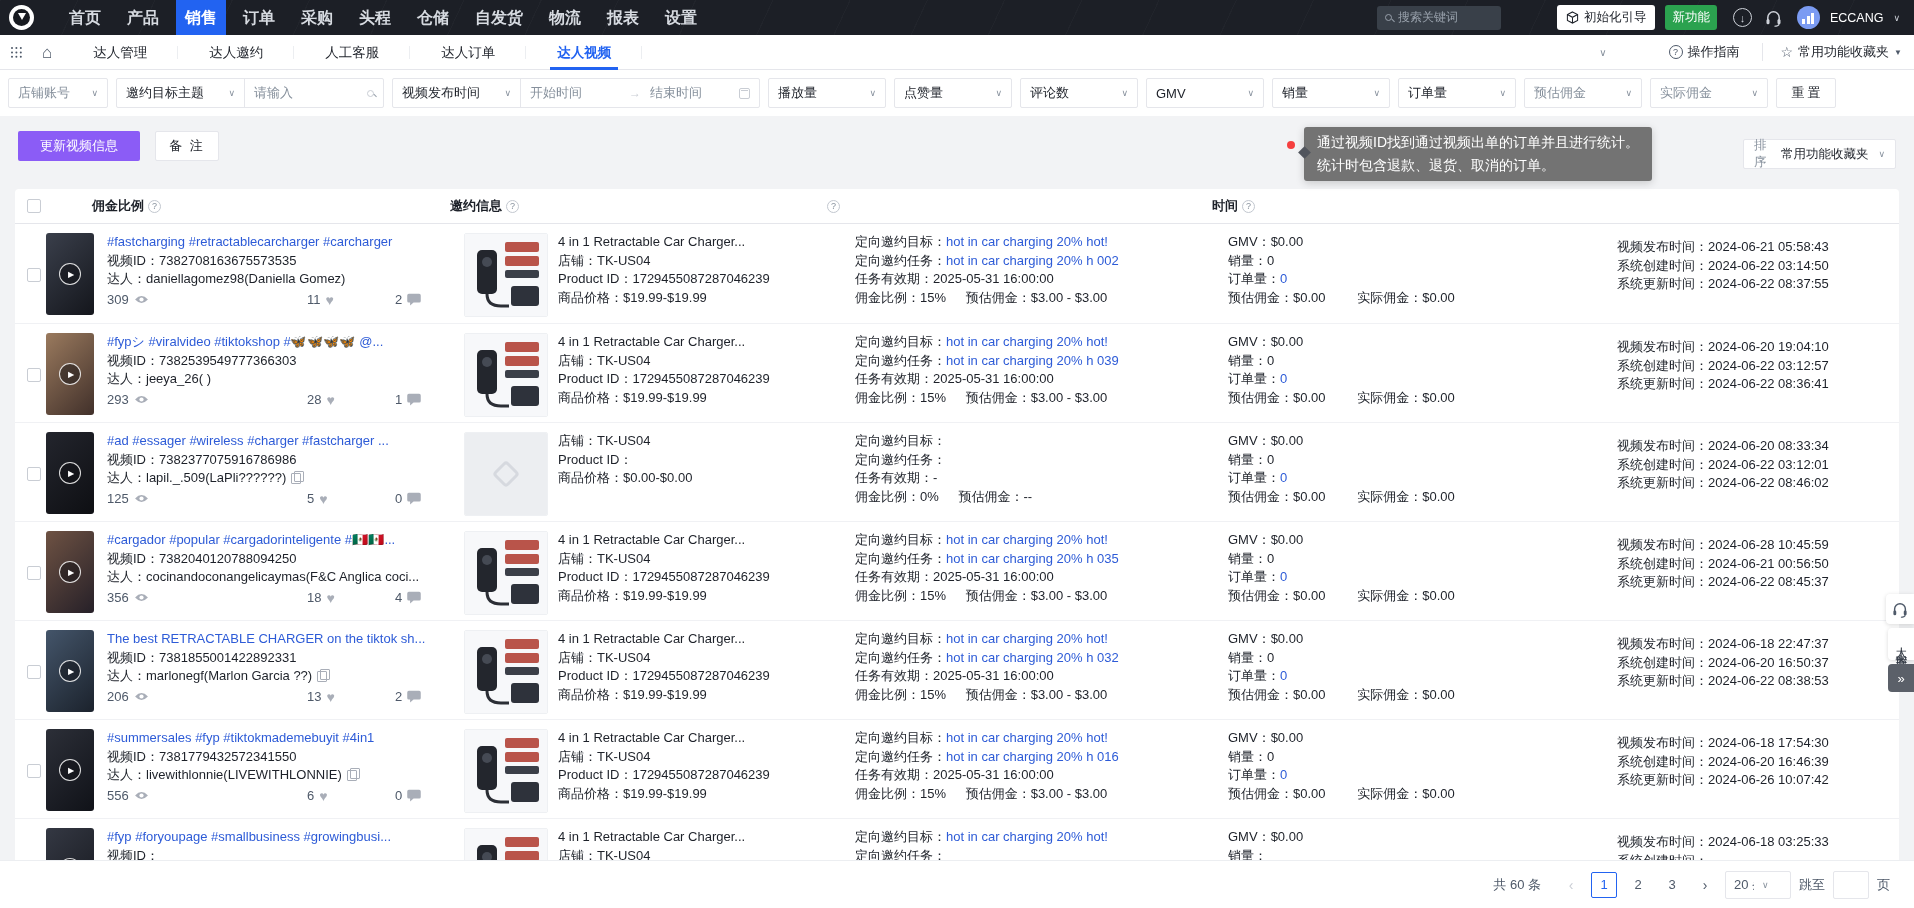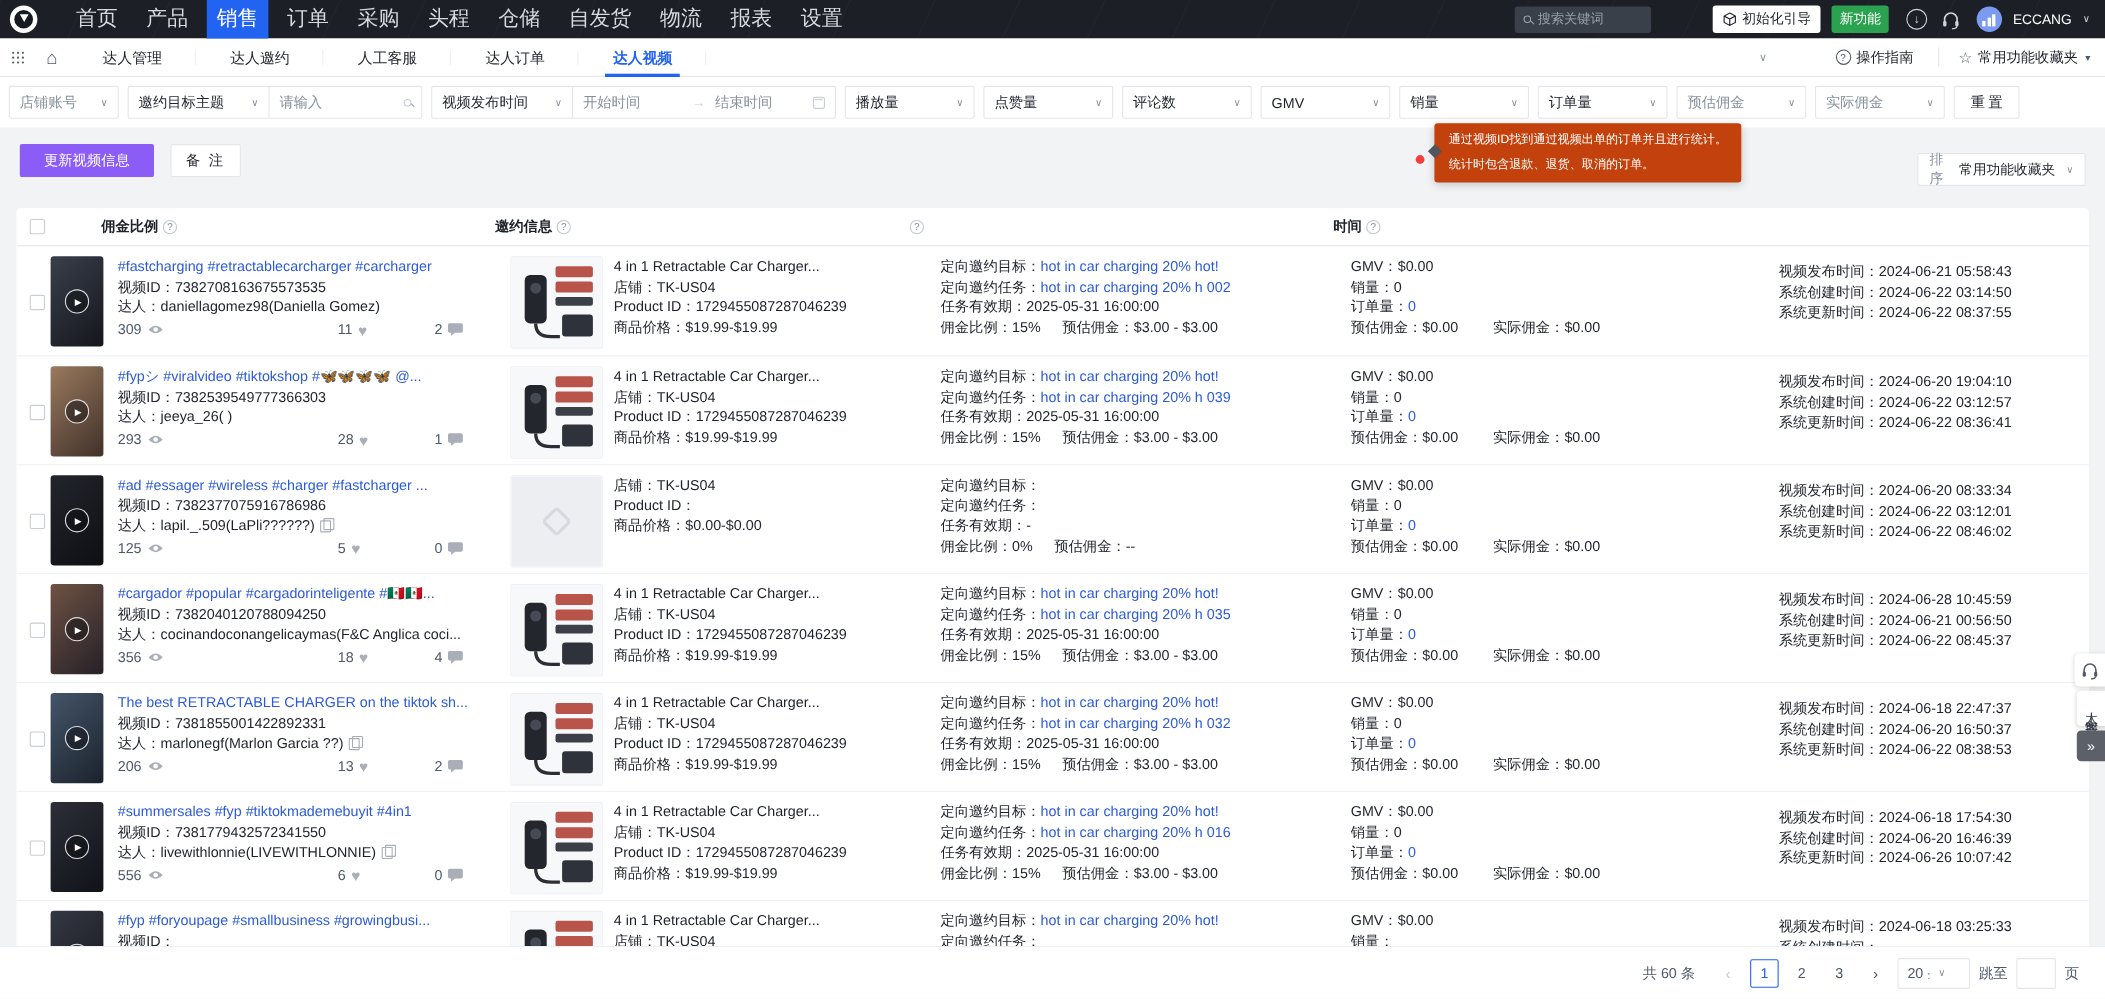--- a/index.html
+++ b/index.html
@@ -11,21 +11,21 @@
   
   .topnav { height:35px; background:#1c1f26;
     background-image: repeating-linear-gradient(115deg, rgba(255,255,255,.025) 0 1px, transparent 1px 70px);
     display:flex; align-items:center; color:#dfe2e8; }
   .logo { width:25px; height:25px; margin-left:9px; border-radius:50%; background:#fff;
     display:flex; align-items:center; justify-content:center; flex:0 0 25px; }
   .logo i { width:17px; height:17px; border-radius:50%; background:#171a20; display:block; position:relative; }
   .logo i::after { content:""; position:absolute; left:5px; top:4px; border-left:4px solid transparent;
     border-right:4px solid transparent; border-top:7px solid #fff; }
   .topnav-menu { display:flex; align-items:center; margin-left:22px; height:35px; }
-  .topnav-item { padding:0 9px; margin:0 4px; height:35px; line-height:35px; font-size:19px; color:#d6dae0; cursor:pointer; }
+  .topnav-item { padding:0 9px; margin:0 4px; height:35px; line-height:35px; font-size:16px; color:#d6dae0; cursor:pointer;font-weight:bold; }
   .topnav-item.active { background:#2263f1; color:#fff; }
   .topnav-right { margin-left:auto; display:flex; align-items:center; gap:10px; padding-right:14px; }
   .searchbox { width:124px; height:24px; background:#394049; border-radius:3px; display:flex; align-items:center;
     padding:0 8px; gap:6px; color:#98a0ab; font-size:12px; }
   .mag { width:7px; height:7px; border:1.4px solid #98a0ab; border-radius:50%; position:relative; flex:0 0 auto; }
   .mag::after { content:""; position:absolute; width:4px; height:1.4px; background:#98a0ab; transform:rotate(45deg); right:-4px; bottom:-1px; }
   .init-btn { height:25px; background:#fff; color:#1d2129; border-radius:3px; display:flex; align-items:center;
     gap:5px; padding:0 9px; font-size:12.5px; margin-left:46px; }
   .newfeat { height:25px; background:#2ba24f; color:#fff; border-radius:3px; display:flex; align-items:center; padding:0 7px; font-size:12.5px; }
   .circ-icon { width:19px; height:19px; border:1.4px solid #cfd3da; border-radius:50%; color:#cfd3da;
@@ -76,21 +76,21 @@
   .cal::before { content:""; position:absolute; top:1.5px; left:1px; right:1px; height:1.3px; background:#c9cdd4; }
   .reset { width:60px; height:30px; background:#fff; border:1px solid #e5e6eb; border-radius:2px; font-size:13px;
     color:#1d2129; letter-spacing:3px; padding-left:3px; cursor:pointer; font-family:inherit; }
   
   .actionbar { position:absolute; top:131px; left:18px; display:flex; gap:15px; }
   .btn-primary { min-width:122px; height:30px; background:#8b5cf6; color:#fff; border:none; border-radius:2px;
     font-size:13px; padding:0 14px; cursor:pointer; font-family:inherit; }
   .btn-plain { min-width:64px; height:30px; background:#fff; color:#1d2129; border:1px solid #e5e6eb; border-radius:2px;
     font-size:13px; padding:0 12px; cursor:pointer; font-family:inherit; letter-spacing:2px; }
   .red-dot { position:absolute; top:141px; left:1287px; width:8px; height:8px; border-radius:50%; background:#f53f3f; z-index:51; }
-  .tooltip { position:absolute; top:112px; left:1304px; background:#c2410c; color:#fff; font-size:11px;
+  .tooltip { position:absolute; top:127px; left:1304px; background:#737373; color:#fff; font-size:14px;
     line-height:23px; padding:4px 13px; border-radius:3px; z-index:50; box-shadow:0 2px 8px rgba(0,0,0,.18); }
   .tooltip::before { content:""; position:absolute; left:-4px; top:21px; width:9px; height:9px; background:#51555d; transform:rotate(45deg); }
   .sortbox { position:absolute; top:139px; left:1743px; width:153px; height:30px; background:#fff; border:1px solid #e5e6eb;
     border-radius:2px; display:flex; align-items:center; padding:0 10px; gap:6px; font-size:12.5px; }
   .sortbox .lab { color:#86909c; }
   .sortbox .val { color:#1d2129; flex:1; white-space:nowrap; }
   
   .card { position:absolute; top:189px; left:15px; width:1884px; height:671px; background:#fff;
     border-radius:4px 4px 0 0; overflow:hidden; }
   .thead { height:35px; display:flex; align-items:center; border-bottom:1px solid #e5e6eb; font-weight:bold; }

